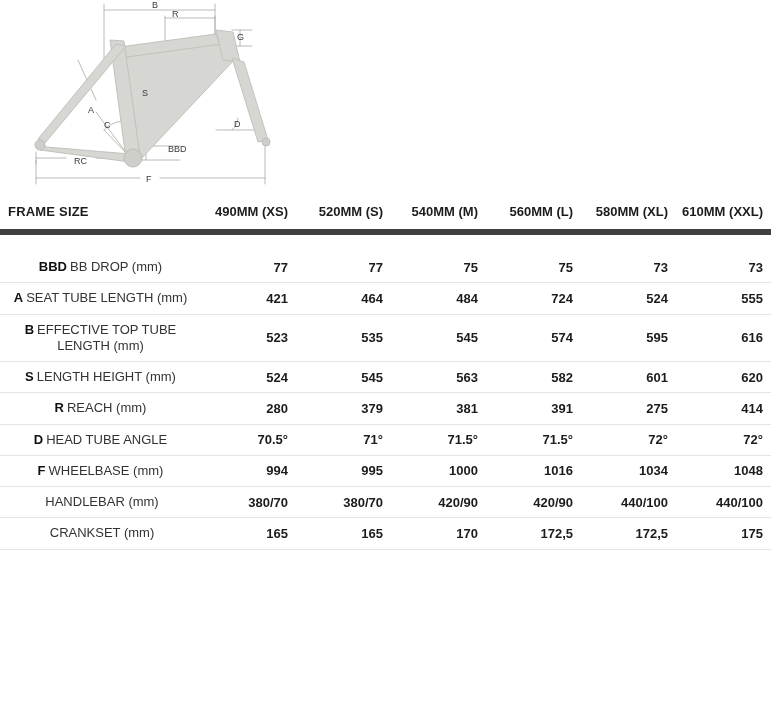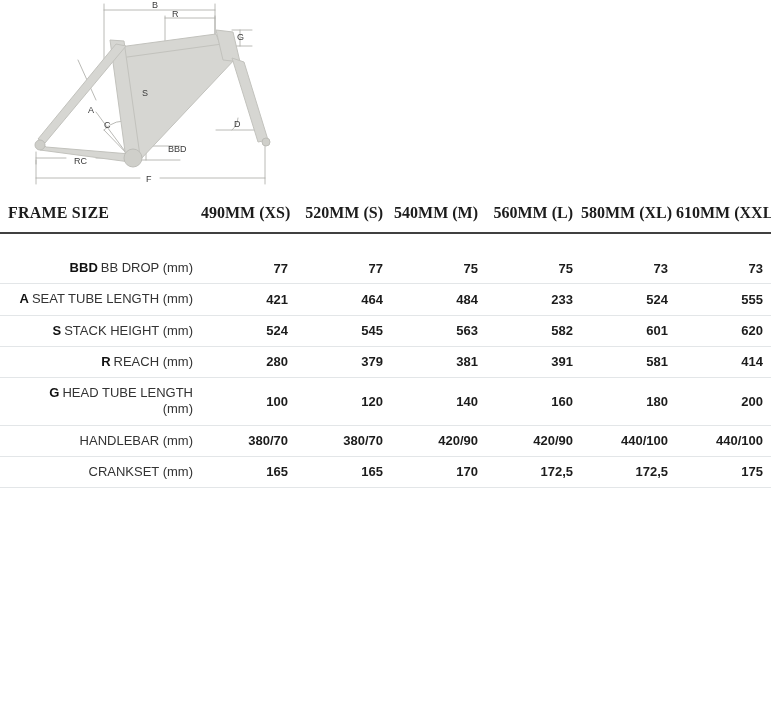--- a/index.html
+++ b/index.html
@@ -35,28 +35,27 @@
     width: 771px;
     border-collapse: collapse;
     table-layout: fixed;
     font-size: 13px;
   }
   .geo-table col.lbl { width: 201px; }
   .geo-table col.val { width: 95px; }
 
   .geo-table thead th {
     font-weight: bold;
-    font-size: 16px;
+    font-size: 13px;
     color: #1c1c1c;
     padding: 8px 8px 10px 0;
     vertical-align: bottom;
-    border-bottom: 2px solid #404040;
+    border-bottom: 6px solid #404040;
     text-align: right;
     white-space: nowrap;
-    font-family: Liberation Serif, serif;
   }
   .geo-table thead th.lbl-head {
     text-align: left;
     padding-left: 8px;
     letter-spacing: .2px;
   }
   .geo-table tbody tr.spacer td {
     height: 20px;
     border: none;
     padding: 0;
@@ -64,22 +63,22 @@
   .geo-table tbody td {
     padding: 7px 8px 7px 0;
     border-bottom: 1px solid #e3e6e8;
     text-align: right;
     font-weight: bold;
     color: #1c1c1c;
     white-space: nowrap;
     font-size: 13px;
   }
   .geo-table tbody td.lbl {
-    text-align: right;
-    padding-left: 16px;
+    text-align: center;
+    padding-left: 8px;
     font-weight: normal;
     color: #333333;
     white-space: normal;
     line-height: 1.25;
   }
   .geo-table tbody td.lbl .code {
     font-weight: bold;
     color: #111111;
     margin-right: 3px;
   }
@@ -204,59 +203,77 @@
         <td>75</td>
         <td>73</td>
         <td>73</td>
       </tr>
 
       <tr>
         <td class="lbl"><span class="code">A</span><span>SEAT TUBE LENGTH (mm)</span></td>
         <td>421</td>
         <td>464</td>
         <td>484</td>
-        <td>233</td>
+        <td>724</td>
         <td>524</td>
         <td>555</td>
       </tr>
 
-
-      <tr>
-        <td class="lbl"><span class="code">S</span><span>STACK HEIGHT (mm)</span></td>
+      <tr>
+        <td class="lbl"><span class="code">B</span><span>EFFECTIVE TOP TUBE LENGTH (mm)</span></td>
+        <td>523</td>
+        <td>535</td>
+        <td>545</td>
+        <td>574</td>
+        <td>595</td>
+        <td>616</td>
+      </tr>
+
+      <tr>
+        <td class="lbl"><span class="code">S</span><span>LENGTH HEIGHT (mm)</span></td>
         <td>524</td>
         <td>545</td>
         <td>563</td>
         <td>582</td>
         <td>601</td>
         <td>620</td>
       </tr>
 
       <tr>
         <td class="lbl"><span class="code">R</span><span>REACH (mm)</span></td>
         <td>280</td>
         <td>379</td>
         <td>381</td>
         <td>391</td>
-        <td>581</td>
+        <td>275</td>
         <td>414</td>
       </tr>
 
 
-
-
-      <tr>
-        <td class="lbl"><span class="code">G</span><span>HEAD TUBE LENGTH (mm)</span></td>
-        <td>100</td>
-        <td>120</td>
-        <td>140</td>
-        <td>160</td>
-        <td>180</td>
-        <td>200</td>
-      </tr>
-
+      <tr>
+        <td class="lbl"><span class="code">D</span><span>HEAD TUBE ANGLE</span></td>
+        <td>70.5°</td>
+        <td>71°</td>
+        <td>71.5°</td>
+        <td>71.5°</td>
+        <td>72°</td>
+        <td>72°</td>
+      </tr>
+
+
+
+      <tr>
+        <td class="lbl"><span class="code">F</span><span>WHEELBASE (mm)</span></td>
+        <td>994</td>
+        <td>995</td>
+        <td>1000</td>
+        <td>1016</td>
+        <td>1034</td>
+        <td>1048</td>
+      </tr>
 
       <tr>
         <td class="lbl"><span class="code"></span><span>HANDLEBAR (mm)</span></td>
         <td>380/70</td>
         <td>380/70</td>
         <td>420/90</td>
         <td>420/90</td>
         <td>440/100</td>
         <td>440/100</td>
       </tr>

